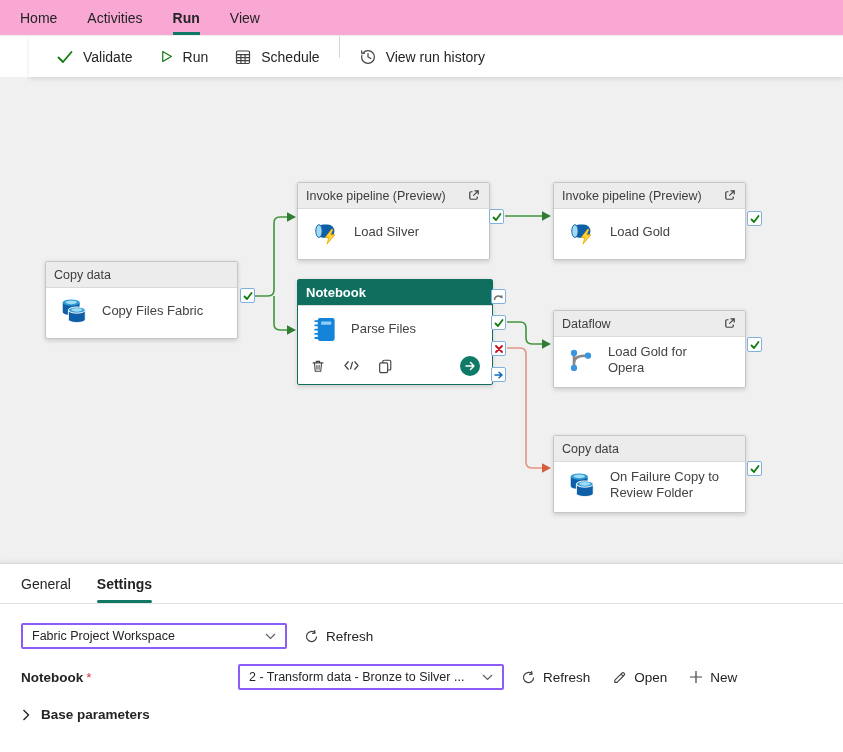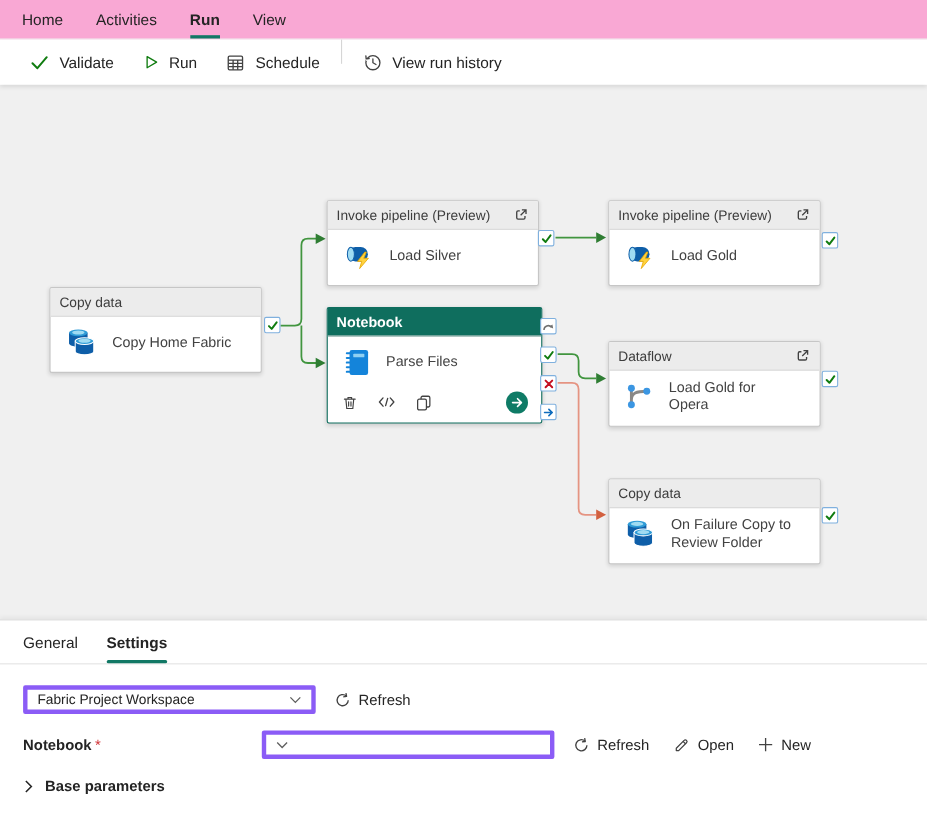--- a/index.html
+++ b/index.html
@@ -9,21 +9,21 @@
 
   
   .menubar { height:36px; background:#f9a8d4; display:flex; align-items:stretch;
              padding-left:20px; gap:30px; border-bottom:1px solid #f1f1f1; flex:0 0 auto;}
   .menu-item { font-size:14px; display:flex; align-items:center; cursor:pointer;
                border-bottom:3px solid transparent; padding-top:3px; }
   .menu-item.active { font-weight:bold; border-bottom-color:#117865; }
 
   
   .toolbar { height:41px; background:#fff; display:flex; align-items:flex-start;
-             padding-left:14px; box-shadow:0 2px 4px rgba(0,0,0,.10); position:relative; z-index:5; flex:0 0 auto;}
+             padding-left:14px; box-shadow:0 2px 4px rgba(0,0,0,.10); position:relative; z-index:5; flex:0 0 auto;margin-left:29px;}
   .tbtn { display:flex; align-items:center; gap:9px; font-size:14px; padding:0 13px;
           height:100%; cursor:pointer; }
   .tdivider { width:1px; height:22px; background:#d6d6d6; margin:0 6px; }
 
   
   .canvas { position:relative; height:486px; background:#f0f0f0; flex:0 0 auto; }
   .wires { position:absolute; left:0; top:0; pointer-events:none; }
 
   .node { position:absolute; background:#fff; border:1px solid #c6c6c6; border-radius:2px;
           box-shadow:0 1.5px 4px rgba(0,0,0,.14); cursor:pointer; }
@@ -49,21 +49,21 @@
           border-bottom:1px solid #e3e3e3; }
   .tab { font-size:14px; display:flex; align-items:center; position:relative; cursor:pointer; }
   .tab.active { font-weight:bold; }
   .tab.active::after { content:""; position:absolute; left:0; right:0; bottom:0;
                        height:3px; background:#117865; border-radius:2px; }
   .form-row { display:flex; align-items:center; padding-left:21px; height:26px; }
   .row-workspace { margin-top:19px; }
   .row-notebook { margin-top:15px; }
   .form-label { width:217px; font-size:13.5px; font-weight:bold; }
   .req { color:#d13438; margin-left:3px; font-weight:normal; }
-  .dropdown { width:266px; height:26px; border:4px solid #8b5cf6; border-radius:2px;
+  .dropdown { width:266px; height:26px; border:2px solid #8b5cf6; border-radius:2px;
               background:#fff; display:flex; align-items:center; justify-content:space-between;
               padding:0 9px; font-size:12.5px; cursor:pointer; }
   .dd-value { white-space:nowrap; overflow:hidden; }
   .actions { display:flex; align-items:center; gap:22px; margin-left:17px; }
   .action { display:flex; align-items:center; gap:7px; font-size:13.5px; cursor:pointer; }
   .base-params { display:flex; align-items:center; gap:11px; padding-left:22px;
                  margin-top:17px; font-size:13.5px; font-weight:bold; cursor:pointer; }
 
   svg { display:block; }
 </style>
@@ -149,21 +149,21 @@
             <path d="M4 7 v10 c0 1.9 4 3.3 9 3.3 s9 -1.4 9 -3.3 v-10 z" fill="#0e5ea8"></path>
             <ellipse cx="13" cy="7" rx="9" ry="3.3" fill="#2e9bd6"></ellipse>
             <ellipse cx="13" cy="6.7" rx="6" ry="2" fill="#9fdbf2"></ellipse>
             <g stroke="#fff" stroke-width="1">
               <path d="M10 15 v10 c0 1.9 4 3.3 9 3.3 s9 -1.4 9 -3.3 v-10 z" fill="#0e5ea8"></path>
               <ellipse cx="19" cy="15" rx="9" ry="3.3" fill="#2e9bd6"></ellipse>
             </g>
             <ellipse cx="19" cy="14.7" rx="6" ry="2" fill="#9fdbf2"></ellipse>
           </svg>
         </span>
-        <span>Copy Home Fabric</span>
+        <span>Copy Files Fabric</span>
       </div>
     </div>
 
     <div class="node" style="left:297px; top:105px; width:193px; height:78px;">
       <div class="node-header">
         <span>Invoke pipeline (Preview)</span>
         <span>
           <svg width="15" height="15" viewBox="0 0 16 16" fill="none" stroke="#424242" stroke-width="1.3">
             <path d="M7 4 H5.3 A1.3 1.3 0 0 0 4 5.3 V10.7 A1.3 1.3 0 0 0 5.3 12 H10.7 A1.3 1.3 0 0 0 12 10.7 V9"></path>
             <path d="M9 3 H13 V7 M13 3 L7.8 8.2"></path>
@@ -368,20 +368,21 @@
           <span>Refresh</span>
         </div>
       </div>
     </div>
 
     <div class="form-row row-notebook">
       <div class="form-label">
         <span>Notebook</span><span class="req">*</span>
       </div>
       <div class="dropdown">
+        <span class="dd-value">2 - Transform data - Bronze to Silver ...</span>
         <span>
           <svg width="11" height="7" viewBox="0 0 11 7">
               <path d="M1 1 L5.5 5.5 L10 1" fill="none" stroke="#5f5f5f" stroke-width="1.2"></path>
             </svg>
         </span>
       </div>
       <div class="actions">
         <div class="action">
           <span>
             <svg width="15" height="15" viewBox="0 0 16 16">

